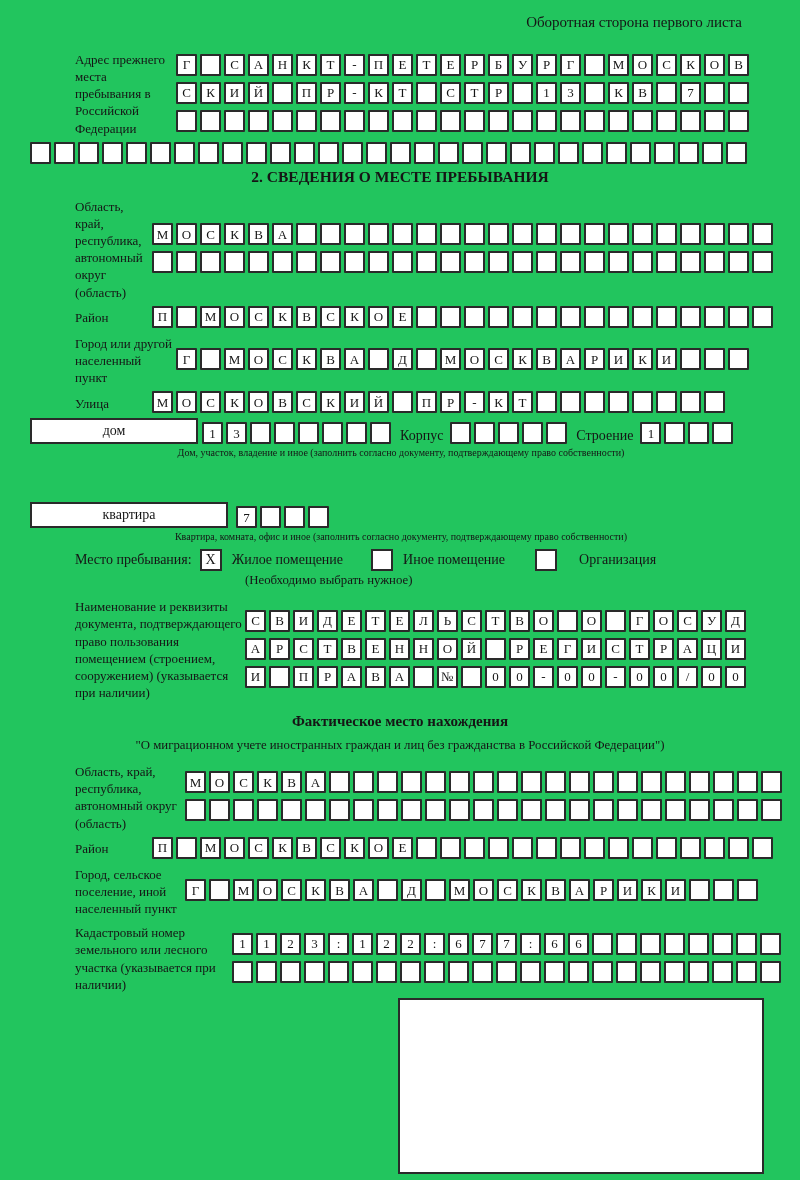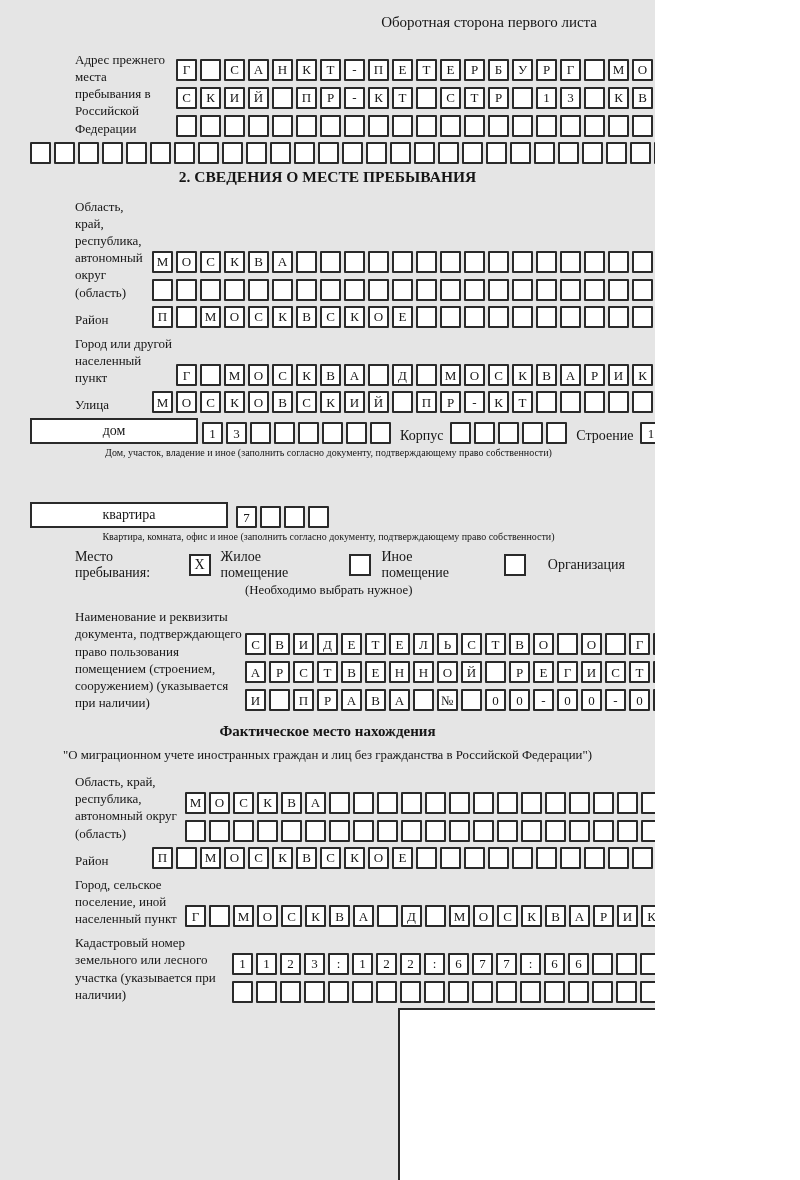--- a/index.html
+++ b/index.html
@@ -1,23 +1,23 @@
 <!DOCTYPE html>
 <html><head>
 <meta charset="utf-8">
 <style>
   html,body{margin:0;padding:0;background:#fff;}
   .page{
-    width:655px;height:1180px;box-sizing:border-box;
+    width:800px;height:1180px;box-sizing:border-box;
     padding:14px 30px 0 30px;
     font-family:"Liberation Serif", serif;color:#151515;
-    position:relative;overflow:hidden;background:#e5e5e5;
+    position:relative;overflow:hidden;background:#22c55e;
   }
   .hdr-note{text-align:right;padding-right:28px;font-size:15px;margin-bottom:18px;}
-  .form-row{display:flex;align-items:flex-end;margin-bottom:5px;}
+  .form-row{display:flex;align-items:center;margin-bottom:5px;}
   .row-label{flex:none;box-sizing:border-box;padding-left:45px;font-size:13px;line-height:1.32;padding-top:2px;}
   .lw146{width:146px;}
   .lw122{width:122px;}
   .lw155{width:155px;}
   .lw202{width:202px;}
   .lw215{width:215px;}
   .cellcol{display:flex;flex-direction:column;gap:6px;}
   .cellrow{display:flex;gap:3px;}
   .cell{
     flex:none;width:21px;height:22px;box-sizing:border-box;

